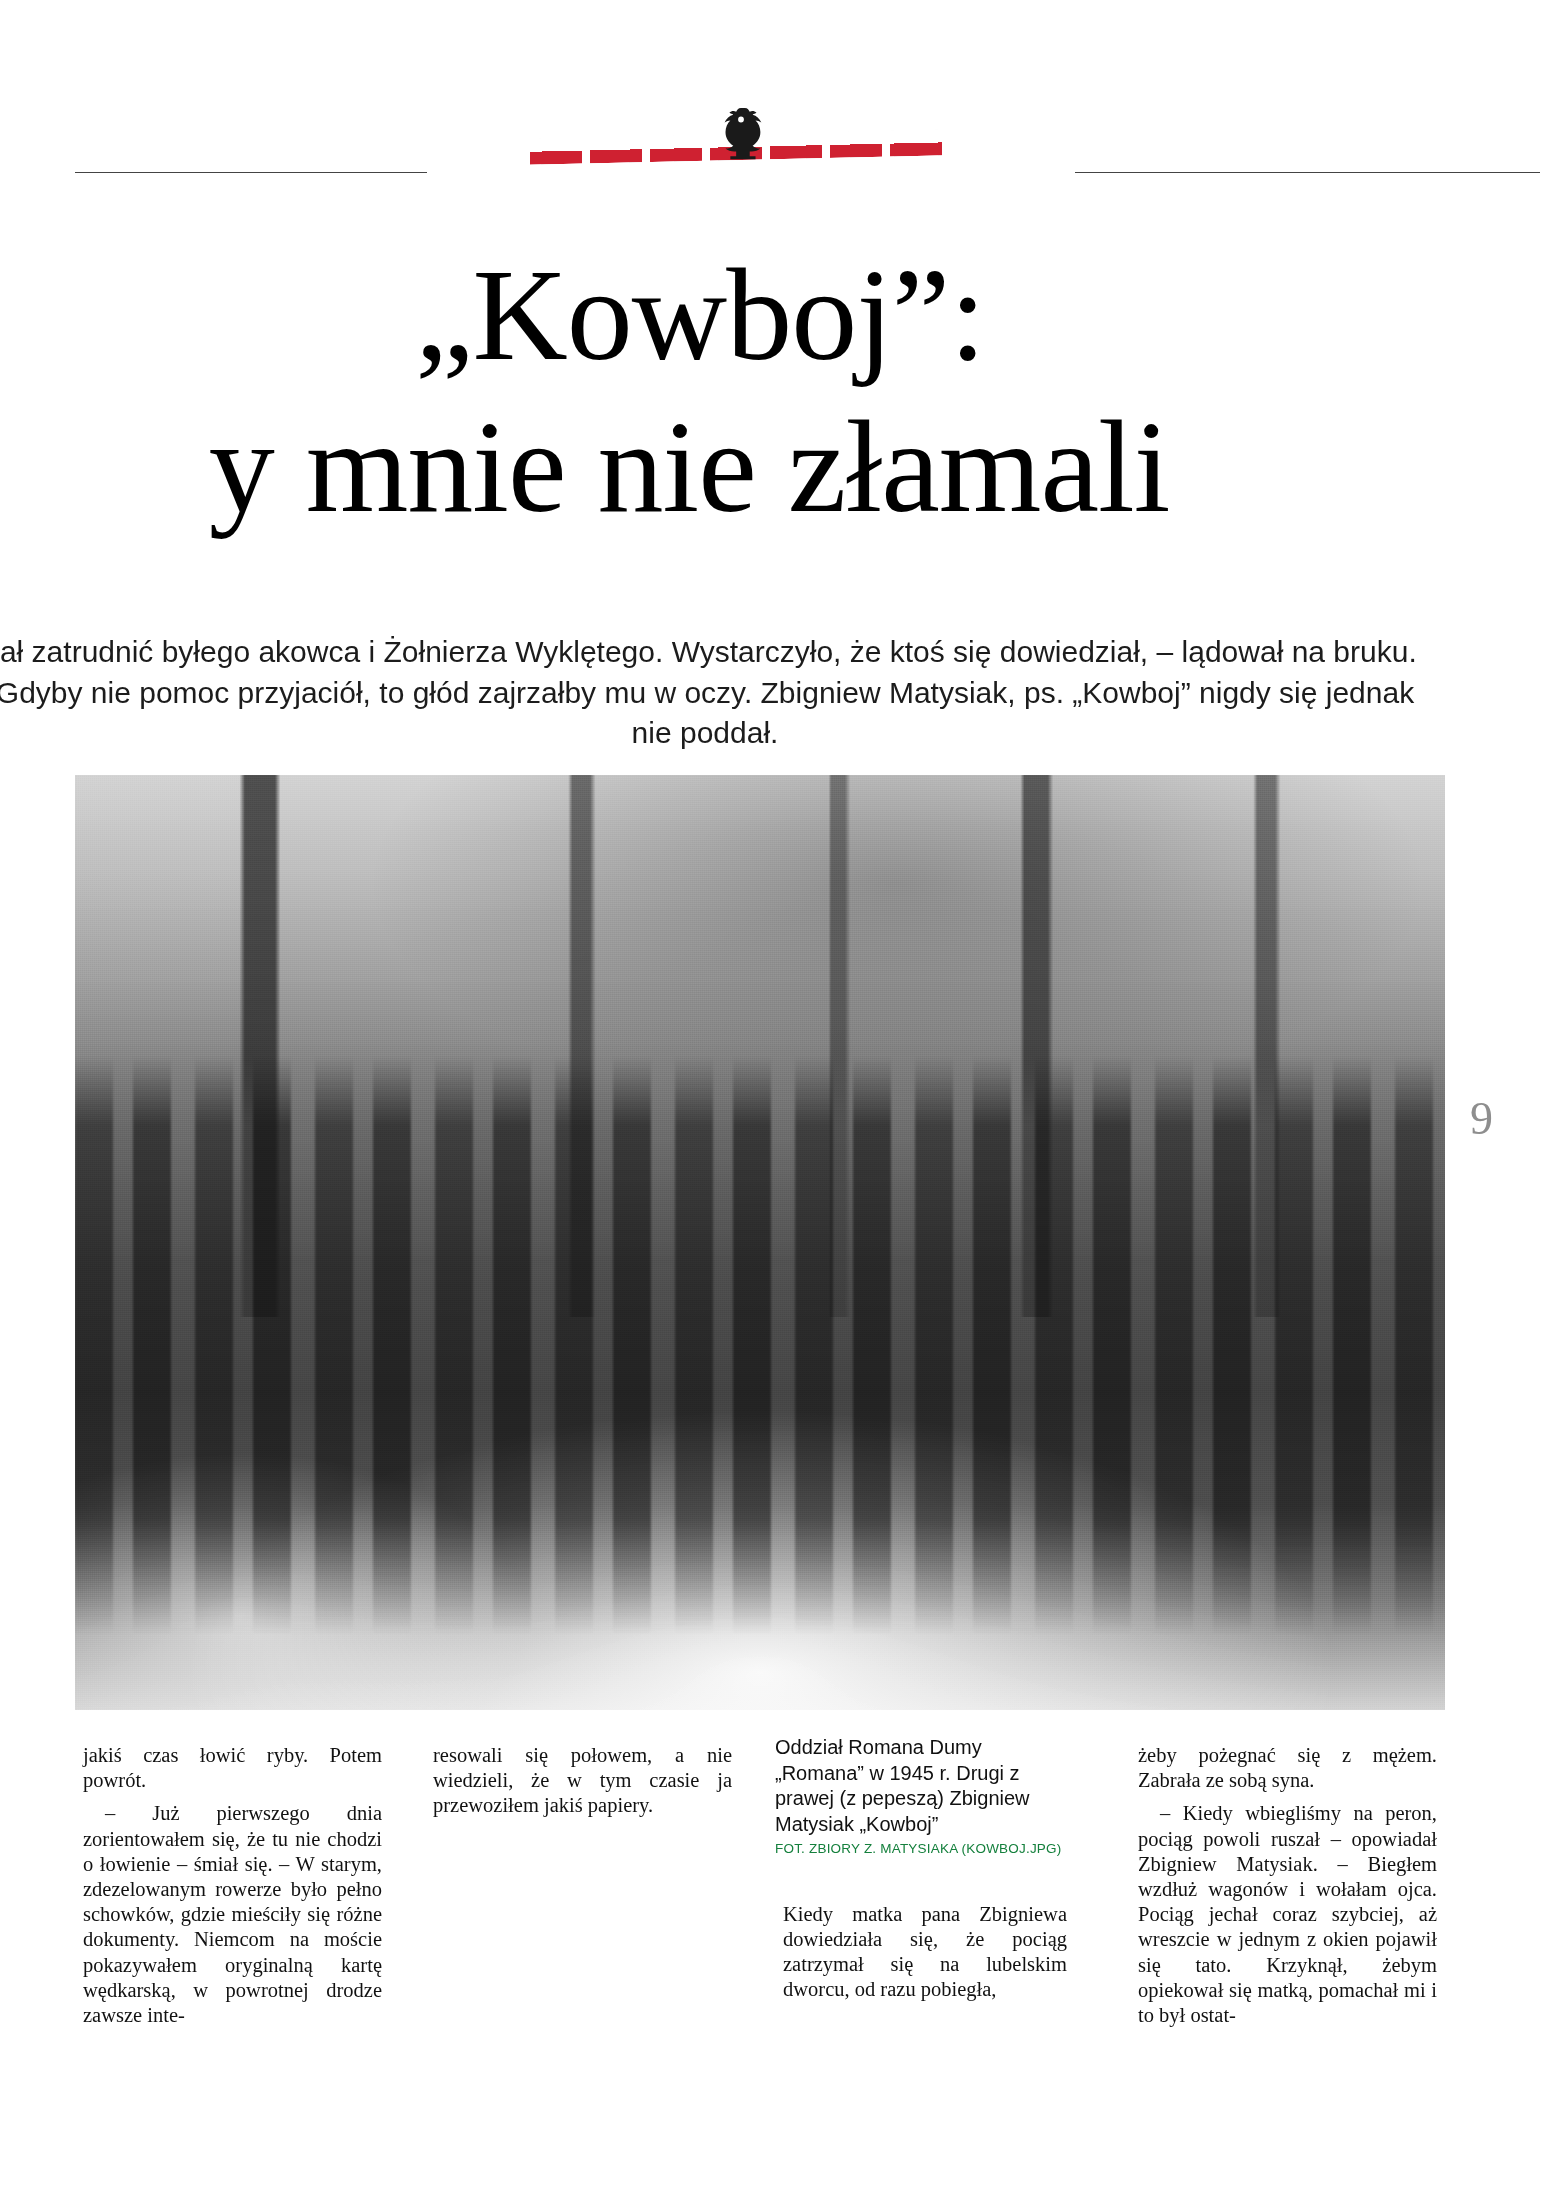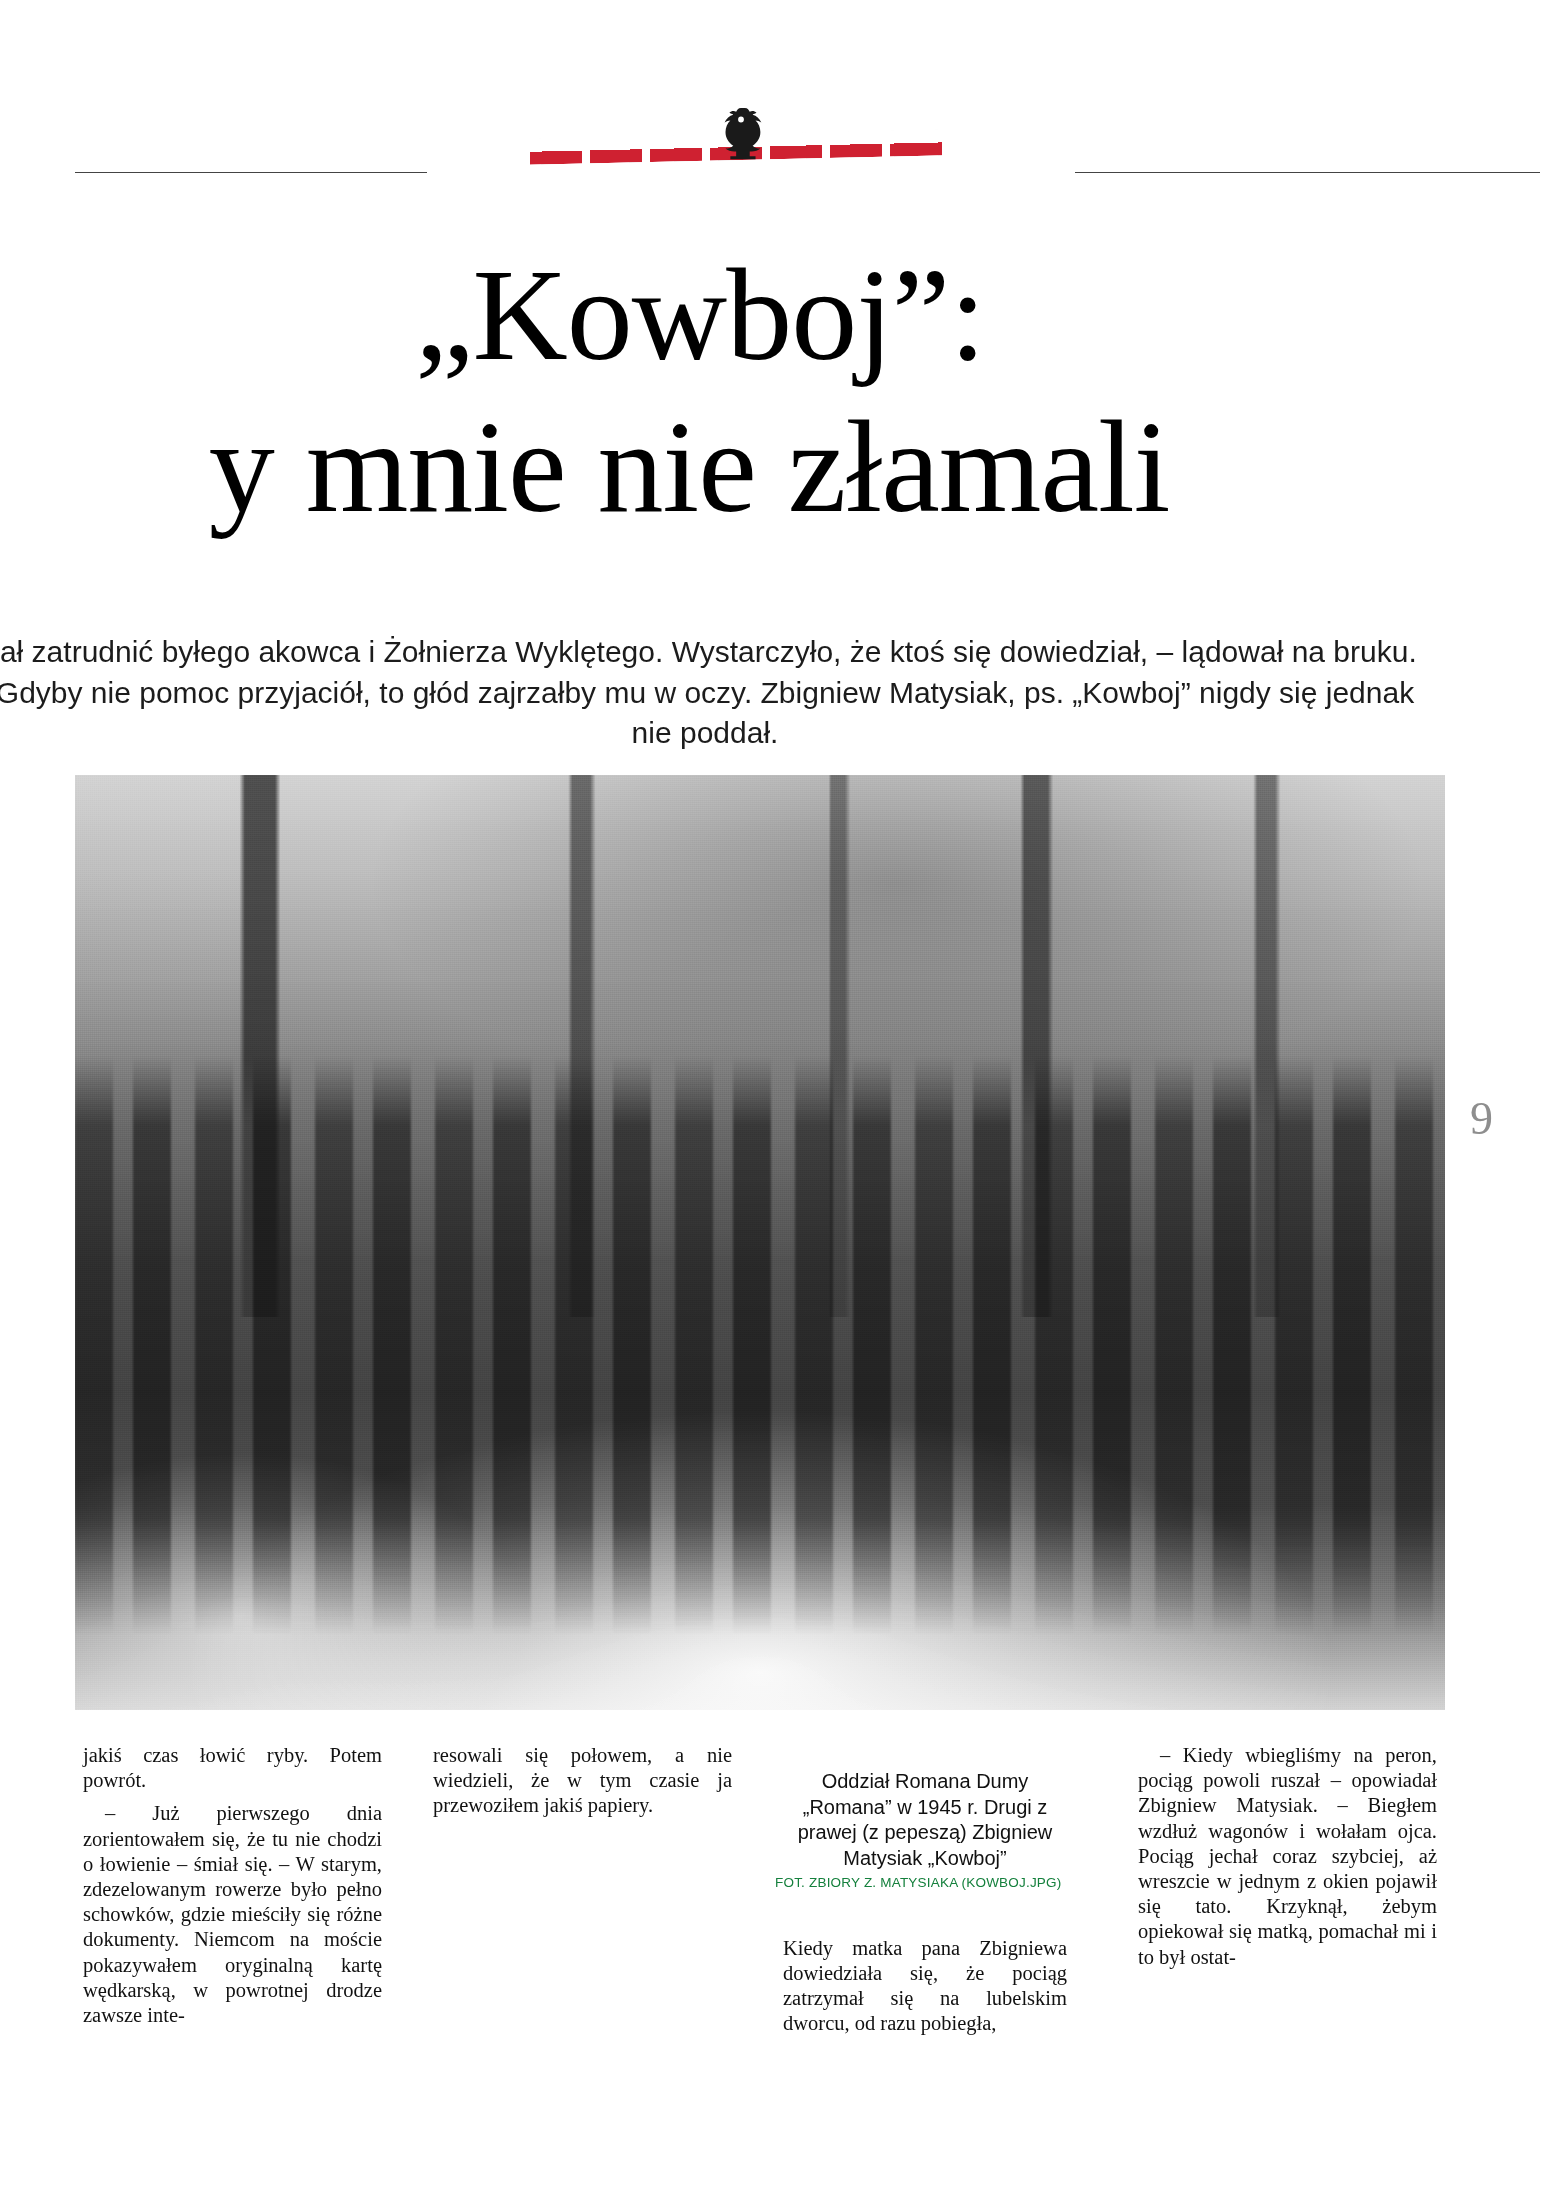--- a/index.html
+++ b/index.html
@@ -211,23 +211,22 @@
   .col p + p { margin-top: 0; font-family: Liberation Serif, serif; }
   .col-1 { left: 0; }
   .col-2 { left: 350px; }
   .col-3 { left: 700px; width: 300px; }
   .col-4 { left: 1055px; width: 315px; }
 
   .caption {
     font-family: "Liberation Sans", sans-serif;
     font-size: 20px;
     line-height: 1.28;
-    text-align: center;
+    text-align: left;
     color: #111;
-    margin-top: 34px;
   }
   .credit {
     font-family: "Liberation Sans", sans-serif;
     font-size: 13.5px;
     line-height: 1.2;
     letter-spacing: 0.2px;
     color: #15803d;
     margin-top: 4px;
     text-transform: uppercase;
   }
@@ -277,16 +276,17 @@
     <p>resowali się połowem, a nie wiedzieli, że w tym czasie ja przewoziłem jakiś papiery.</p>
   </div>
 
   <div class="col col-3">
     <div class="caption">Oddział Romana Dumy „Romana” w 1945 r. Drugi z prawej (z pepeszą) Zbigniew Matysiak „Kowboj”</div>
     <div class="credit">FOT. ZBIORY Z. MATYSIAKA (KOWBOJ.JPG)</div>
     <p class="body-after">Kiedy matka pana Zbigniewa dowiedziała się, że pociąg zatrzymał się na lubelskim dworcu, od razu pobiegła,</p>
   </div>
 
   <div class="col col-4">
+    <p>żeby pożegnać się z mężem. Zabrała ze sobą syna.</p>
     <p class="indent">– Kiedy wbiegliśmy na peron, pociąg powoli ruszał – opowiadał Zbigniew Matysiak. – Biegłem wzdłuż wagonów i wołałam ojca. Pociąg jechał coraz szybciej, aż wreszcie w jednym z okien pojawił się tato. Krzyknął, żebym opiekował się matką, pomachał mi i to był ostat-</p>
   </div>
 
 </div>
 
 </body></html>

